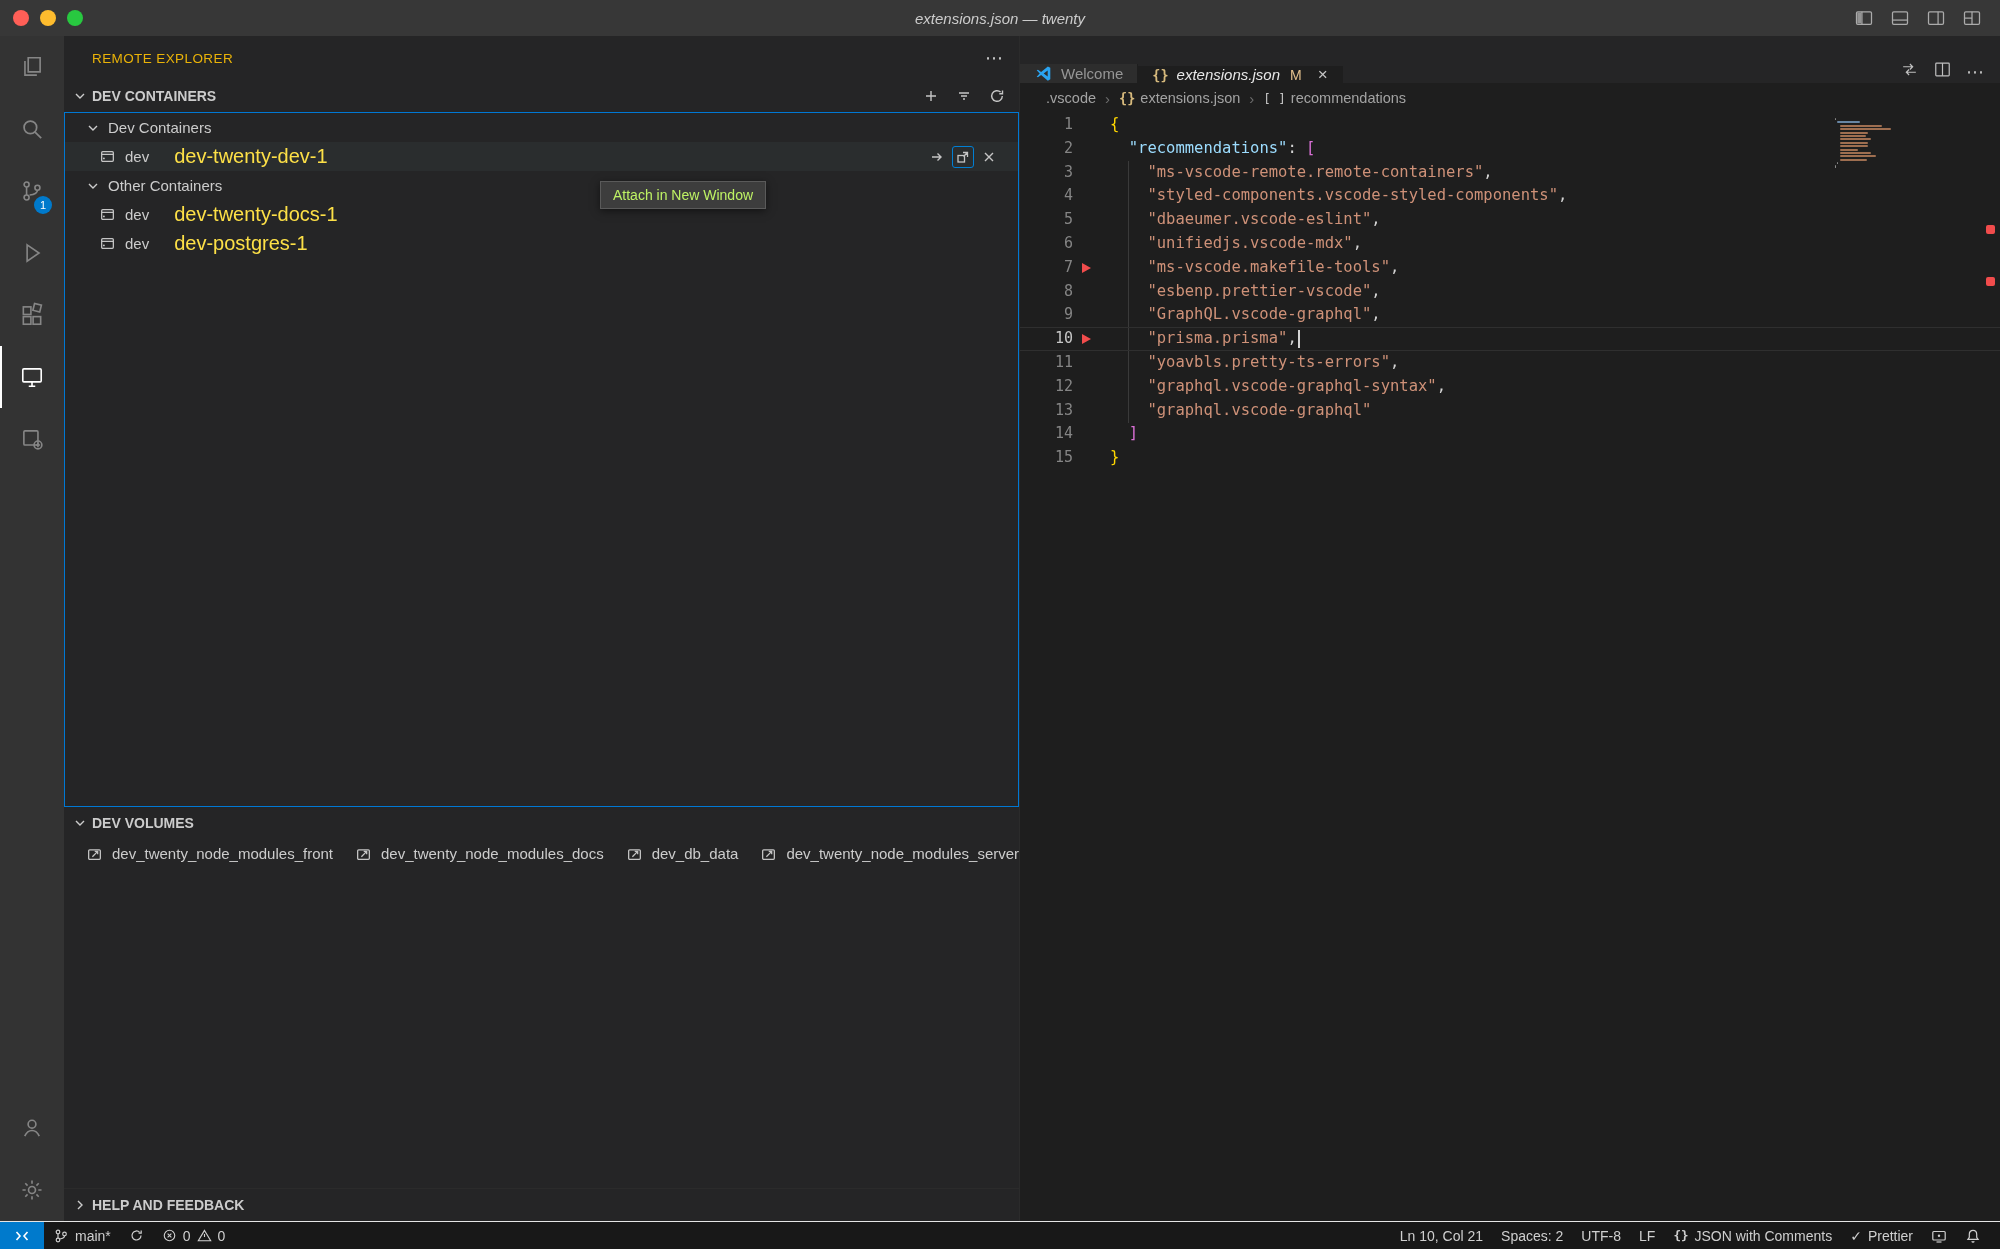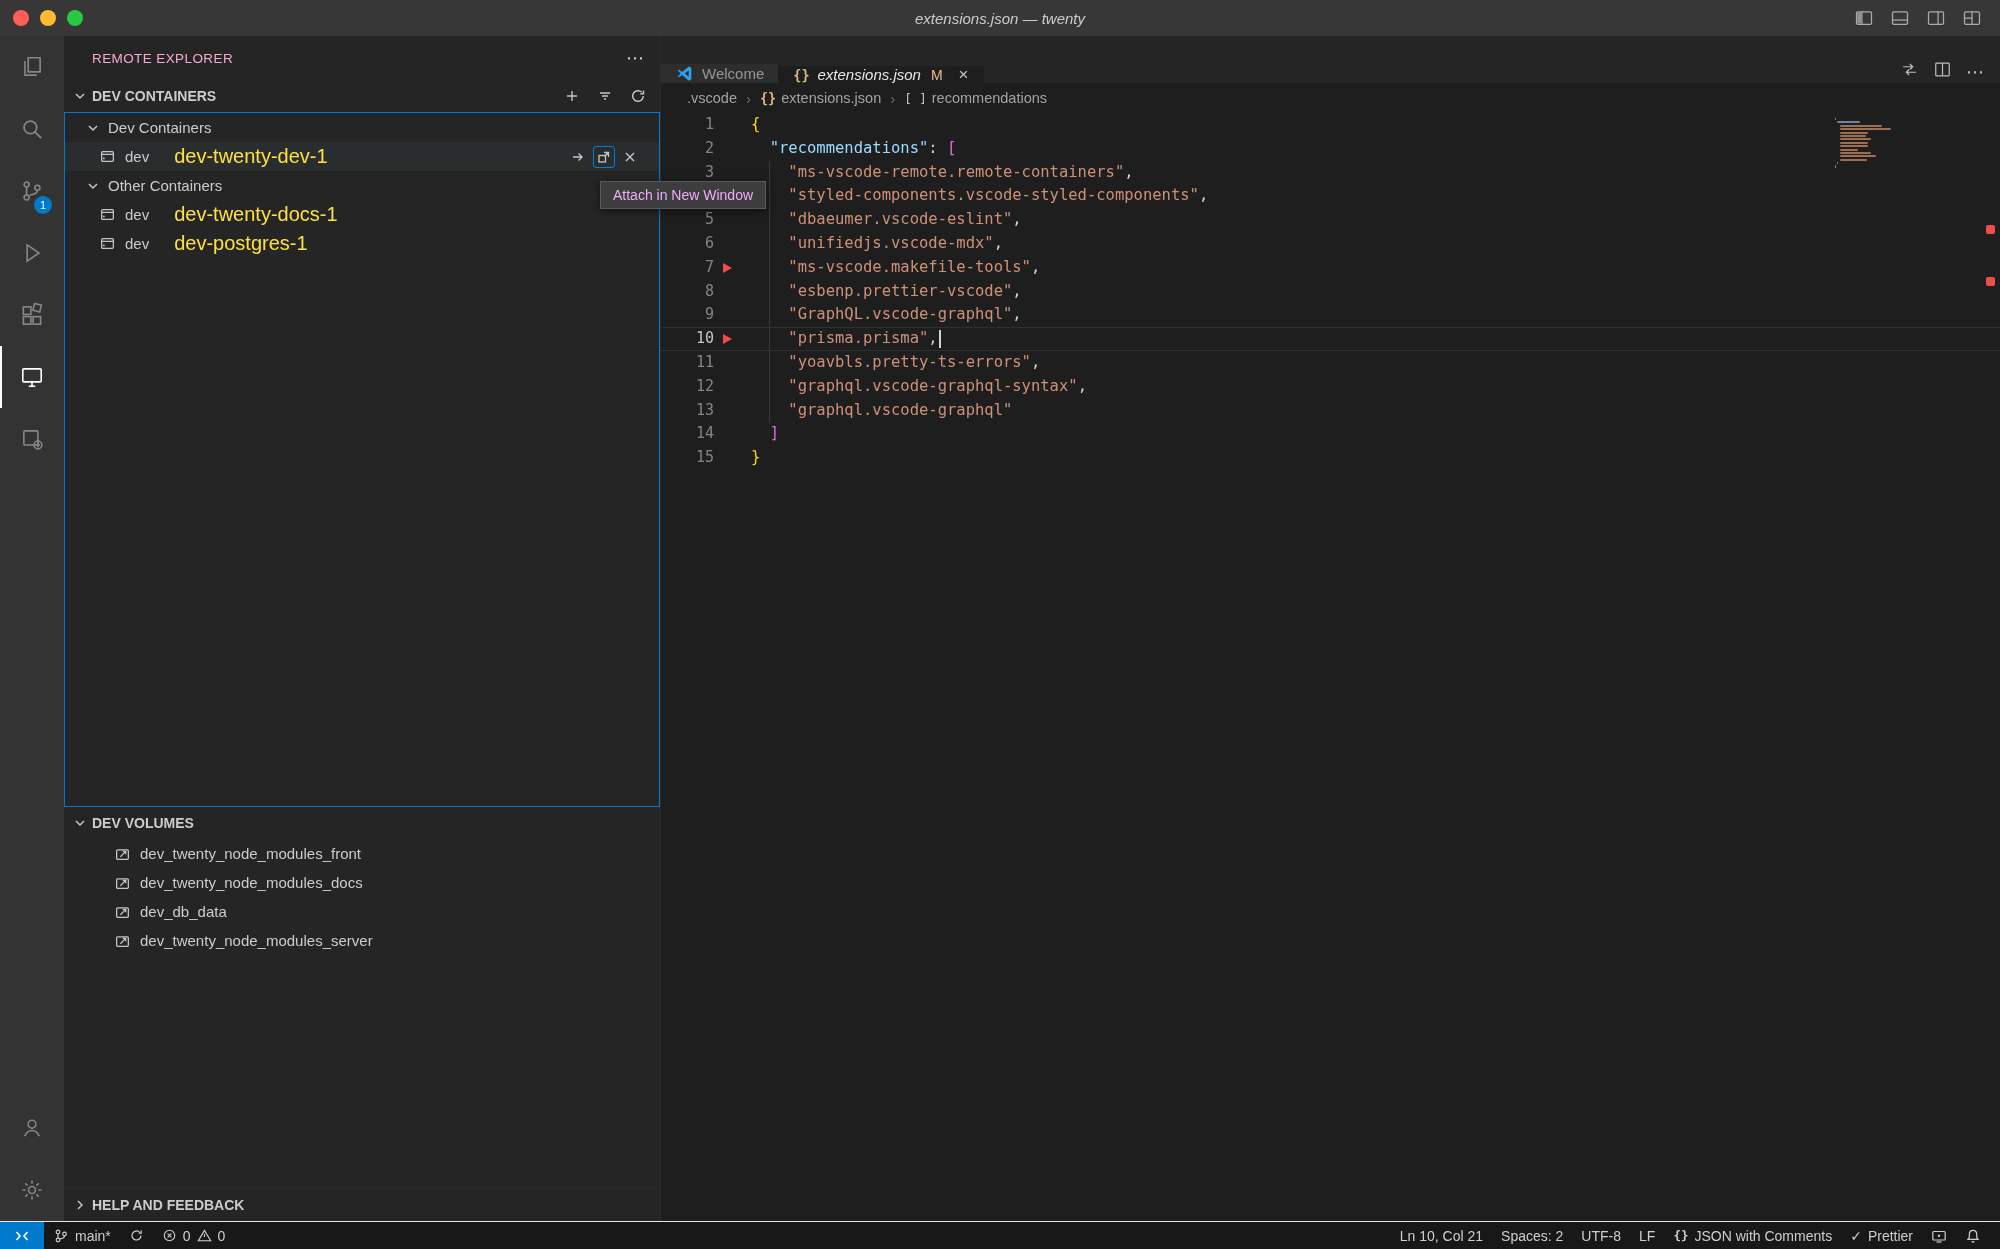--- a/index.html
+++ b/index.html
@@ -21,40 +21,40 @@
   
   .activitybar { flex:0 0 64px; background:#333333; display:flex; flex-direction:column; align-items:stretch; }
   .ab-icon { height:62px; display:flex; align-items:center; justify-content:center; color:#868686; position:relative; border-left:2px solid transparent; border-right:2px solid transparent; cursor:pointer; }
   .ab-icon.active { color:#ffffff; border-left:2px solid #ffffff; }
   .ab-badge { position:absolute; right:10px; bottom:8px; min-width:18px; height:18px; border-radius:9px; background:#007acc; color:#fff; font-size:11px; display:flex; align-items:center; justify-content:center; padding:0 4px; }
   .ab-spacer { flex:1; }
 
   
   .sidebar { flex:0 0 597px; background:#252526; display:flex; flex-direction:column; border-right:1px solid #2b2b2b; min-height:0; }
   .pane-header { flex:0 0 44px; display:flex; align-items:center; padding:0 16px 0 28px; }
-  .pane-title { color:#f9a8d4; font-size:13.5px; letter-spacing:.4px; }
+  .pane-title { color:#eab308; font-size:13.5px; letter-spacing:.4px; }
   .pane-more { margin-left:auto; color:#cccccc; font-size:18px; cursor:pointer; line-height:1; }
   .section-header { flex:0 0 32px; display:flex; align-items:center; padding:0 10px 0 8px; color:#cccccc; font-size:14px; font-weight:700; cursor:pointer; }
   .section-header .chev { color:#cccccc; margin-right:4px; display:flex; }
   .section-actions { margin-left:auto; display:flex; gap:9px; color:#c5c5c5; }
   .icon-btn { width:24px; height:24px; display:flex; align-items:center; justify-content:center; border-radius:4px; cursor:pointer; }
 
   .tree-body { flex:0 0 695px; border:1px solid #0078d4; overflow:hidden; }
   .tree-row { height:29px; display:flex; align-items:center; font-size:15px; color:#cccccc; cursor:pointer; white-space:nowrap; }
   .tree-row.group { padding-left:20px; }
   .tree-row.group .chev { margin-right:7px; display:flex; color:#cccccc; }
   .tree-row.item { padding-left:34px; }
   .tree-row.item .t-icon { margin-right:9px; display:flex; color:#c5c5c5; }
   .tree-row .desc { color:#fde047; margin-left:25px; font-size:20px; }
   .tree-row.hovered { background:#2a2d2e; }
   .row-actions { margin-left:auto; display:flex; align-items:center; gap:4px; margin-right:18px; color:#c5c5c5; }
   .row-actions .icon-btn { width:22px; height:22px; }
   .icon-btn.focus-box { border:1px solid #007fd4; border-radius:3px; }
 
-  .volumes { display:flex; flex-direction:column;margin-left:28px; }
+  .volumes { display:flex; flex-direction:row; }
   .vol-row { height:29px; display:flex; align-items:center; padding-left:22px; font-size:15px; color:#cccccc; cursor:pointer; white-space:nowrap; }
   .vol-row .t-icon { margin-right:9px; display:flex; color:#c5c5c5; }
   .sidebar-spacer { flex:1; }
   .section-header.help { border-top:1px solid #2b2b2b; flex:0 0 33px; }
 
   
   .editor-area { flex:1; display:flex; flex-direction:column; min-width:0; }
   .tabstrip { flex:0 0 47px; background:#252526; display:flex; align-items:flex-end; }
   .tab { display:flex; align-items:center; padding:0 14px; gap:8px; font-size:15px; border-right:1px solid #1e1e1e; cursor:pointer; }
   .tab.inactive { background:#2d2d2d; color:#969696; }
@@ -85,21 +85,21 @@
   .cursor { display:inline-block; width:2px; height:18px; background:#d4d4d4; vertical-align:middle; margin-left:1px; }
   .indent-guide { position:absolute; left:108px; top:47.6px; height:262px; border-left:1px solid #3a3a3a; }
 
   .minimap { position:absolute; top:5px; left:calc(100% - 165px); width:145px; }
   .mm-line { height:2.1px; margin-bottom:1.3px; border-radius:1px; }
   .ruler-marker { position:absolute; width:9px; height:9px; border-radius:2px; right:5px; background:#f14c4c; }
   .ruler-marker.m1 { top:112px; }
   .ruler-marker.m2 { top:164px; }
 
   
-  .tooltip { position:absolute; left:600px; top:181px; height:28px; line-height:26px; padding:0 12px; background:#3d3d3d; border:1px solid #5a5a5a; color:#f0abfc; font-size:14px; z-index:40; box-shadow:0 2px 8px rgba(0,0,0,.5); white-space:nowrap; }
+  .tooltip { position:absolute; left:600px; top:181px; height:28px; line-height:26px; padding:0 12px; background:#3d3d3d; border:1px solid #5a5a5a; color:#bef264; font-size:14px; z-index:40; box-shadow:0 2px 8px rgba(0,0,0,.5); white-space:nowrap; }
 
   
   .statusbar { flex:0 0 28px; background:#181818; border-top:1px solid #e5e5e5; display:flex; align-items:stretch; color:#cfcfcf; font-size:14px; z-index:5; }
   .sb-left { display:flex; align-items:stretch; }
   .sb-right { margin-left:auto; display:flex; align-items:center; gap:0; padding-right:10px; }
   .sb-item { display:flex; align-items:center; gap:6px; padding:0 9px; cursor:pointer; white-space:nowrap; }
   .sb-remote { background:#007acc; color:#ffffff; display:flex; align-items:center; justify-content:center; width:44px; cursor:pointer; }
   svg { flex:none; }
 </style>
 </head>

